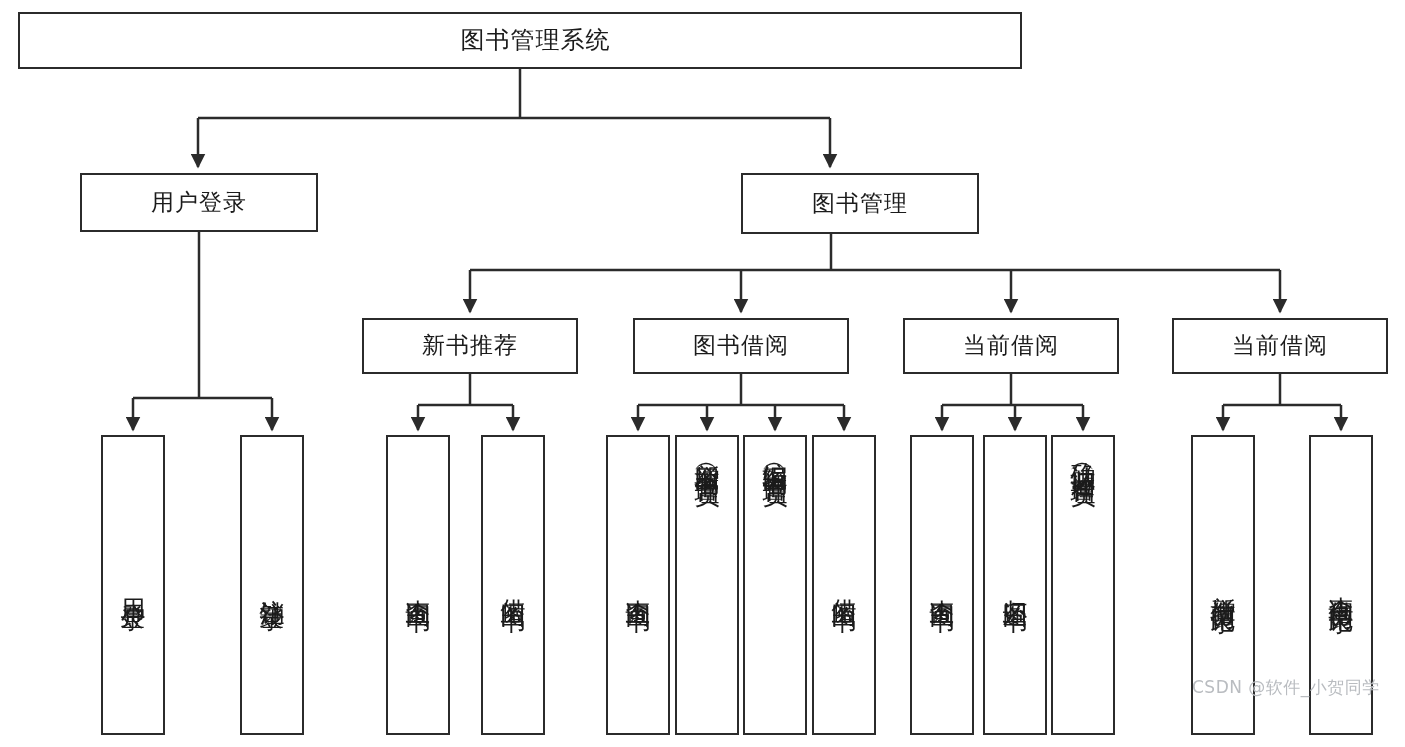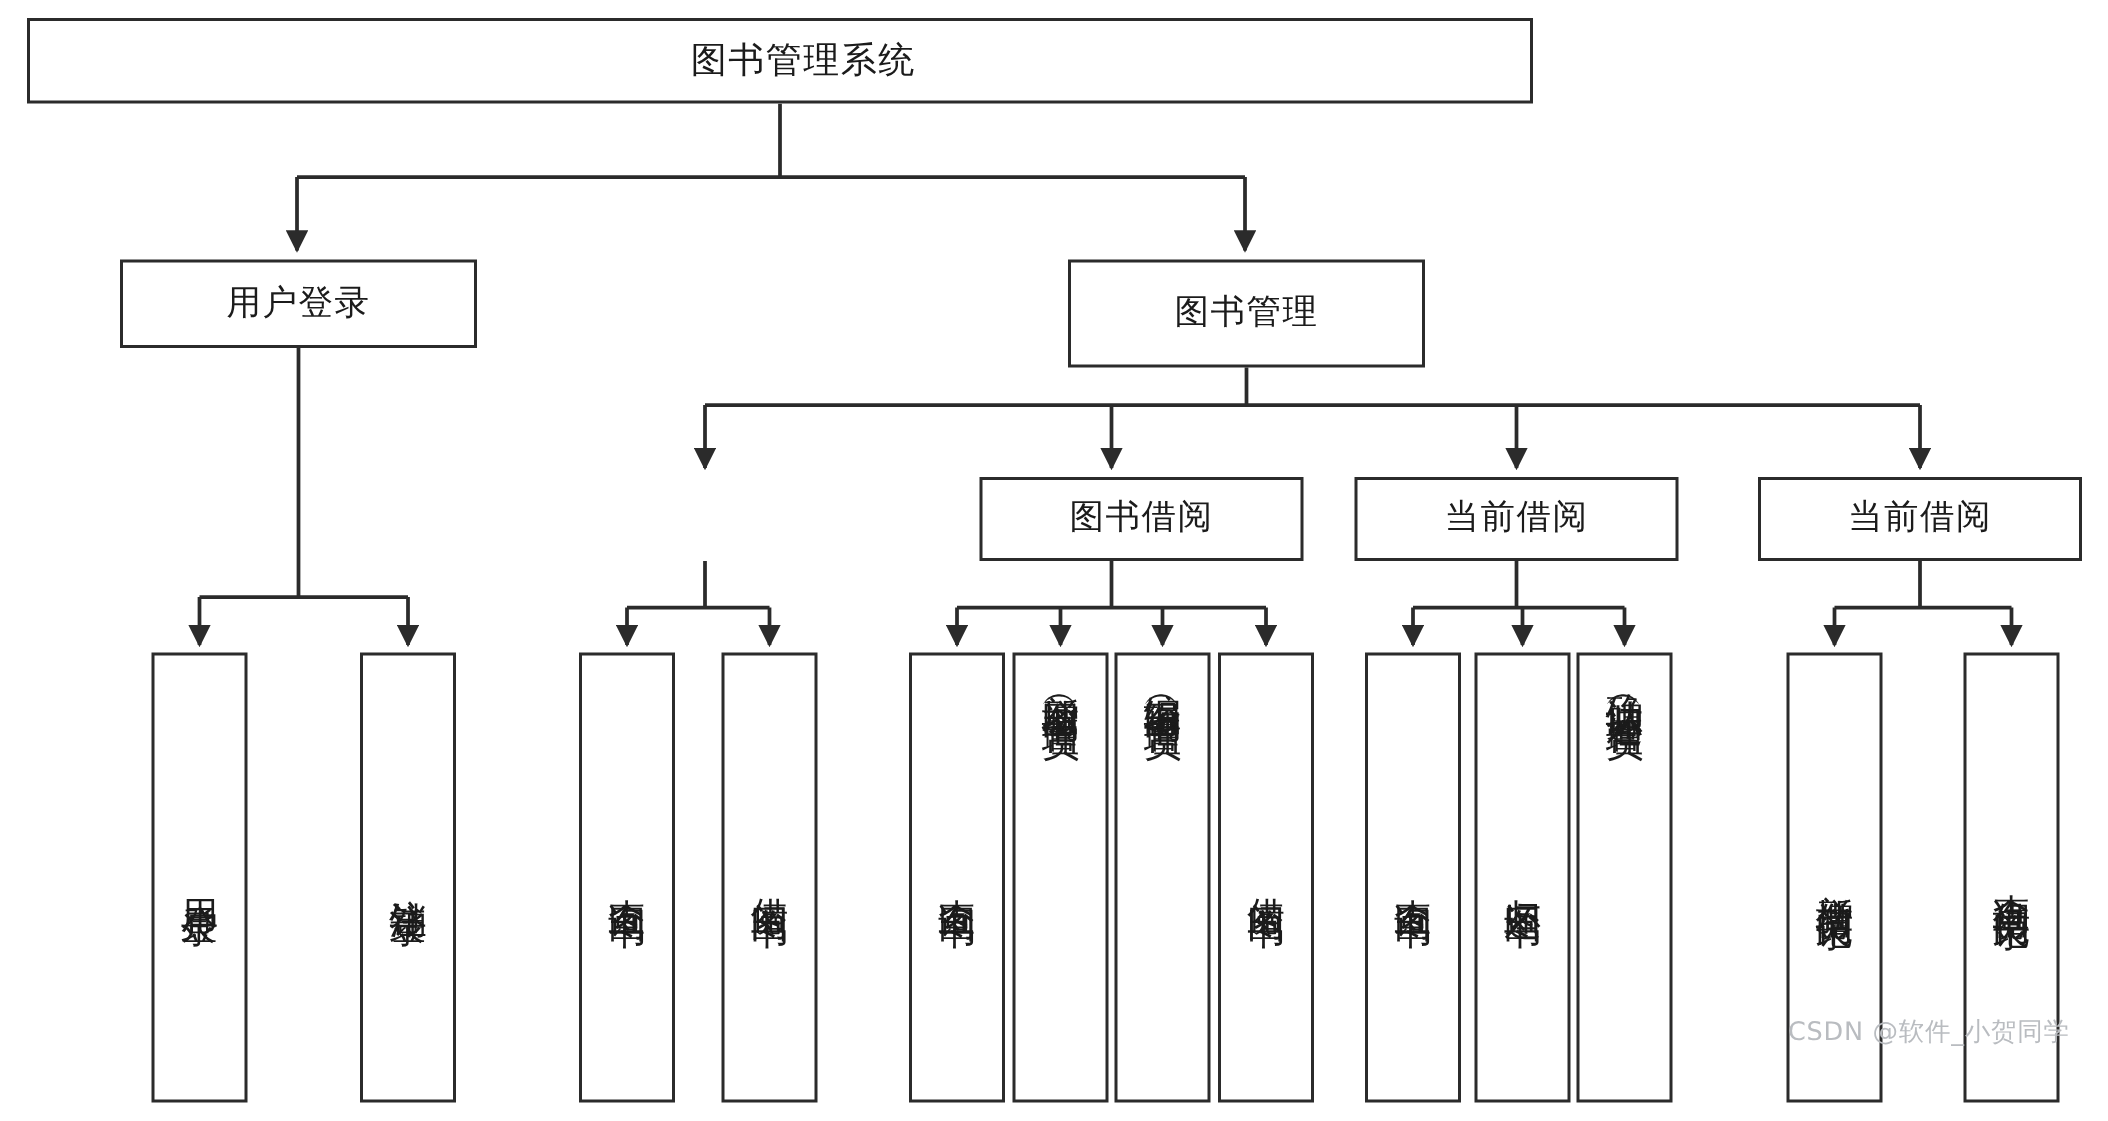--- a/index.html
+++ b/index.html
@@ -124,25 +124,28 @@
     </g>
   </svg>
 
   <div class="node root horiz" style="left: 18px; top: 12px; width: 1004px; height: 57px; border-color: rgb(43, 43, 43); background: rgb(255, 255, 255); color: rgb(27, 27, 27); padding-left: 31px;">
     <span>图书管理系统</span>
   </div>
 
   <div class="node horiz" style="left: 80px; top: 173px; width: 238px; height: 59px; border-color: rgb(43, 43, 43); background: rgb(255, 255, 255); color: rgb(27, 27, 27);">
     <span>用户登录</span>
   </div>
-  <div class="node horiz" style="left: 712px; top: 173px; width: 238px; height: 72px; border-color: rgb(43, 43, 43); background: rgb(255, 255, 255); color: rgb(27, 27, 27);">
+  <div class="node horiz" style="left: 741px; top: 173px; width: 238px; height: 61px; border-color: rgb(43, 43, 43); background: rgb(255, 255, 255); color: rgb(27, 27, 27);">
     <span>图书管理</span>
   </div>
 
-  <div class="node horiz" style="left: 633px; top: 318px; width: 216px; height: 56px; border-color: rgb(43, 43, 43); background: rgb(255, 255, 255); color: rgb(27, 27, 27); margin-left: 20px;">
+  <div class="node horiz" style="left: 362px; top: 318px; width: 216px; height: 56px; border-color: rgb(43, 43, 43); background: rgb(255, 255, 255); color: rgb(27, 27, 27);">
+    <span>新书推荐</span>
+  </div>
+  <div class="node horiz" style="left: 633px; top: 318px; width: 216px; height: 56px; border-color: rgb(43, 43, 43); background: rgb(255, 255, 255); color: rgb(27, 27, 27);">
     <span>图书借阅</span>
   </div>
   <div class="node horiz" style="left: 903px; top: 318px; width: 216px; height: 56px; border-color: rgb(43, 43, 43); background: rgb(255, 255, 255); color: rgb(27, 27, 27);">
     <span>当前借阅</span>
   </div>
   <div class="node horiz" style="left: 1172px; top: 318px; width: 216px; height: 56px; border-color: rgb(43, 43, 43); background: rgb(255, 255, 255); color: rgb(27, 27, 27);">
     <span>当前借阅</span>
   </div>
 
   <div class="node vert" style="left: 101px; top: 435px; width: 64px; height: 300px; border-color: rgb(43, 43, 43); background: rgb(255, 255, 255); color: rgb(27, 27, 27);">

